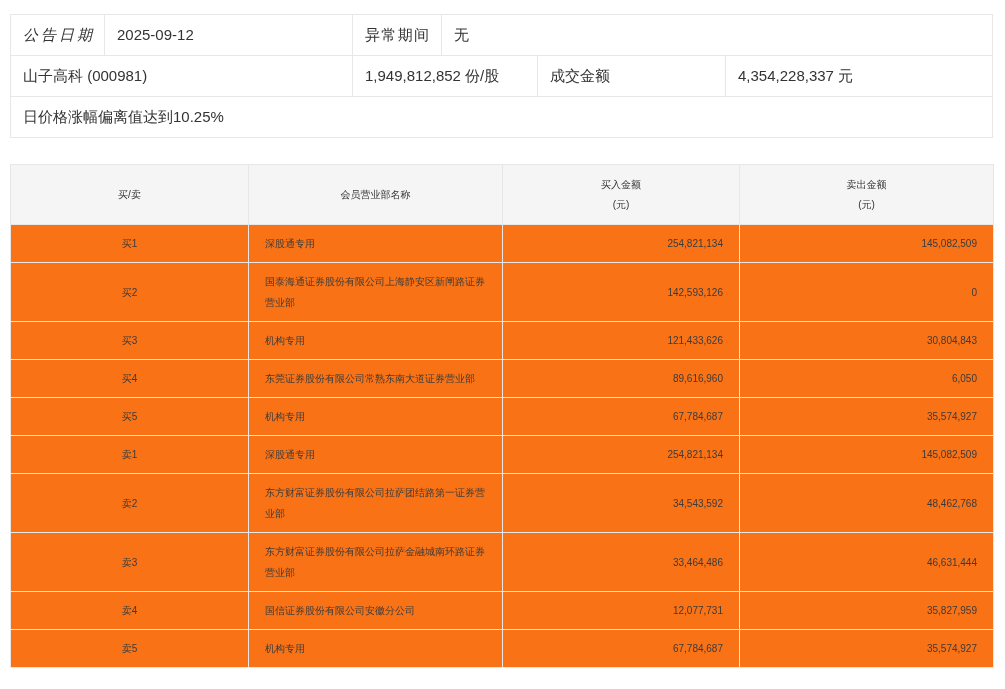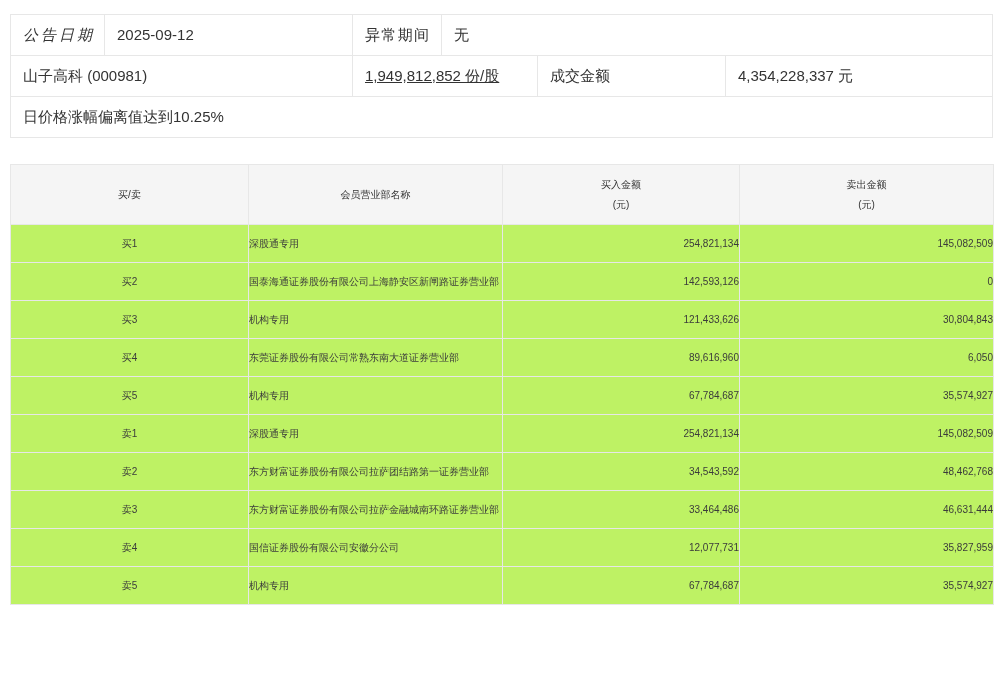--- a/index.html
+++ b/index.html
@@ -37,21 +37,21 @@
     white-space: nowrap;
     overflow: hidden;
   }
   .bl { border-left: 1px solid #e7e7e7; }
   .just { text-align: justify; text-align-last: justify; }
   .grow { flex: 1; }
   .w93  { width: 93px; font-style: italic; }
   .w248 { width: 248px; }
   .w89  { width: 89px; }
   .w341 { width: 341px; }
-  .w185 { width: 185px; text-decoration: underline; }
+  .w185 { width: 185px; }
   .w188 { width: 188px; }
 
   
   table.lhb {
     width: 983px;
     margin-top: 26px;
     border-collapse: collapse;
     table-layout: fixed;
     font-size: 10px;
   }
@@ -63,25 +63,25 @@
     background: #f5f5f5;
     height: 60px;
     padding: 0;
     font-weight: normal;
     text-align: center;
     color: #333333;
     line-height: 20px;
     vertical-align: middle;
   }
   table.lhb td {
-    padding: 8px 0;
+    padding: 8px 16px;
     line-height: 21px;
     color: #3b3b3b;
     vertical-align: middle;
-    background: #bef264;
+    background: #f97316;
   }
   td.c-side { text-align: center; }
   td.c-branch { text-align: left; padding-left: 12px; padding-right: 3px; }
   td.c-buy, td.c-sell { text-align: right; padding-right: 10px; }
 </style>
 </head>
 <body>
 
 <div class="page">
 

